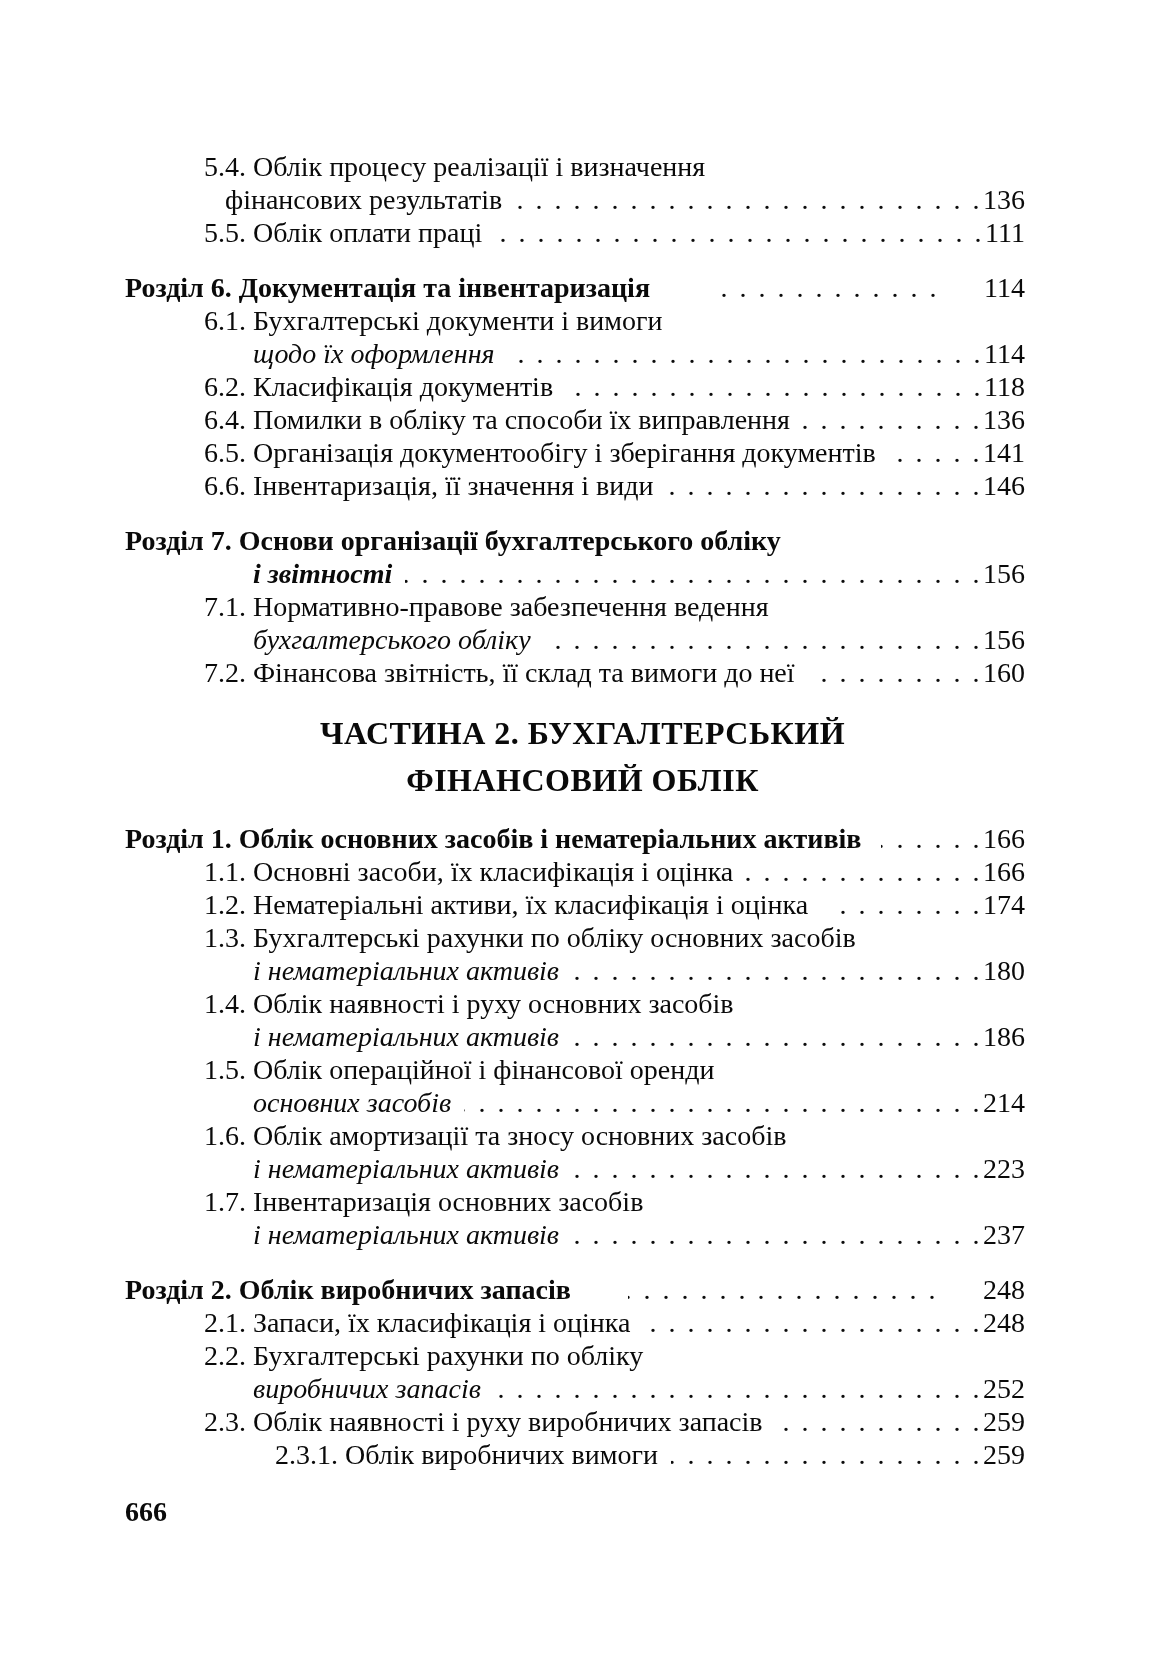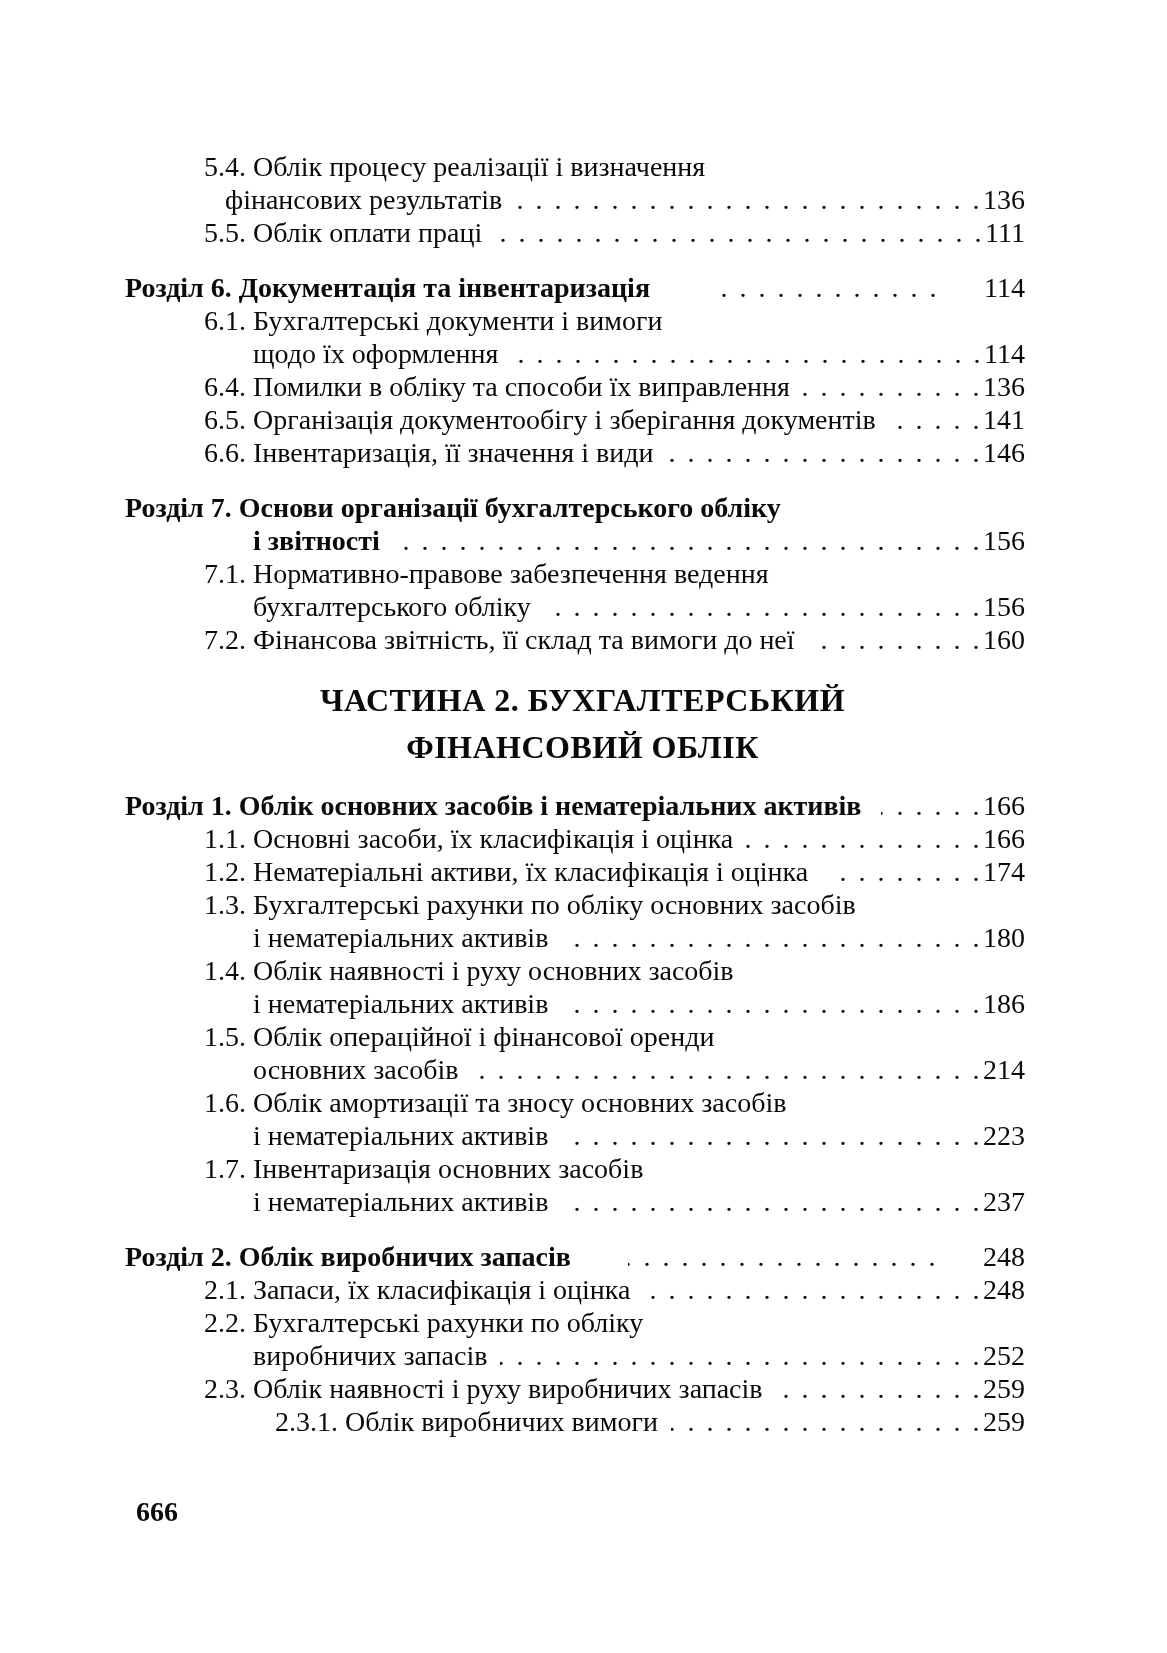--- a/index.html
+++ b/index.html
@@ -21,21 +21,21 @@
   .toc-top { padding-top: 150px; }
 
   .row { display: flex; }
   .row.gap { margin-top: 22px; gap: 44px; }
   .row .txt { white-space: pre; }
   .row.bold .txt { font-weight: bold; }
 
   
   .row.i0  .txt { padding-left: 0; }
   .row.i1  .txt { padding-left: 79px; }
-  .row.i2  .txt { padding-left: 128px; }
+  .row.i2  .txt { padding-left: 128px; font-style: italic; }
   .row.i2a .txt { padding-left: 100px; }
   .row.i3  .txt { padding-left: 150px; }
 
   .leader {
     flex: 1 1 auto;
     min-width: 0;
     overflow: hidden;
     margin-left: 6px;
     letter-spacing: 2.5px;
   }
@@ -50,21 +50,21 @@
     margin: 21px 0 18px 0;
     text-align: center;
     font-weight: bold;
     font-size: 32px;
     line-height: 47px;
     letter-spacing: 0.5px;
   }
 
   .folio {
     position: absolute;
-    left: 136px;
+    left: 125px;
     top: 1495px;
     font-size: 28px;
     line-height: 33px;
     font-weight: bold;
   }
 </style>
 </head>
 <body>
 
 <div class="sheet">
@@ -92,20 +92,25 @@
       <div class="row i1">
     <span class="txt">6.1. Бухгалтерські документи і вимоги</span>
 
   </div>
       <div class="row i2">
     <span class="txt">щодо їх оформлення </span>
     <span class="leader"></span>
     <span class="pg">114</span>
   </div>
       <div class="row i1">
+    <span class="txt">6.2. Класифікація документів </span>
+    <span class="leader"></span>
+    <span class="pg">118</span>
+  </div>
+      <div class="row i1">
     <span class="txt">6.4. Помилки в обліку та способи їх виправлення </span>
     <span class="leader"></span>
     <span class="pg">136</span>
   </div>
       <div class="row i1">
     <span class="txt">6.5. Організація документообігу і зберігання документів  </span>
     <span class="leader"></span>
     <span class="pg">141</span>
   </div>
       <div class="row i1">

